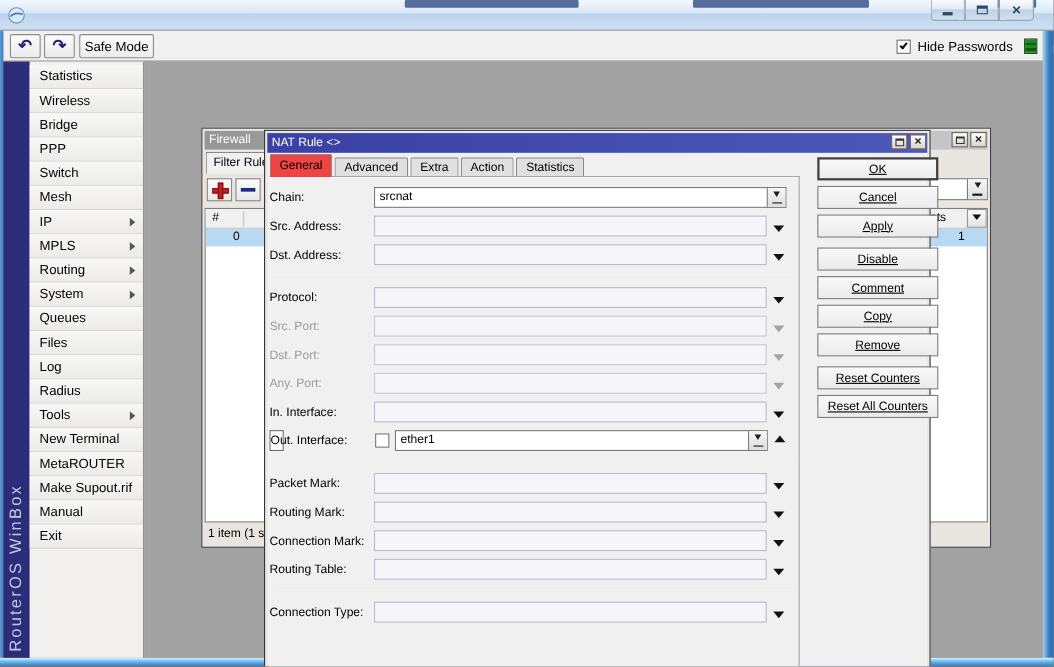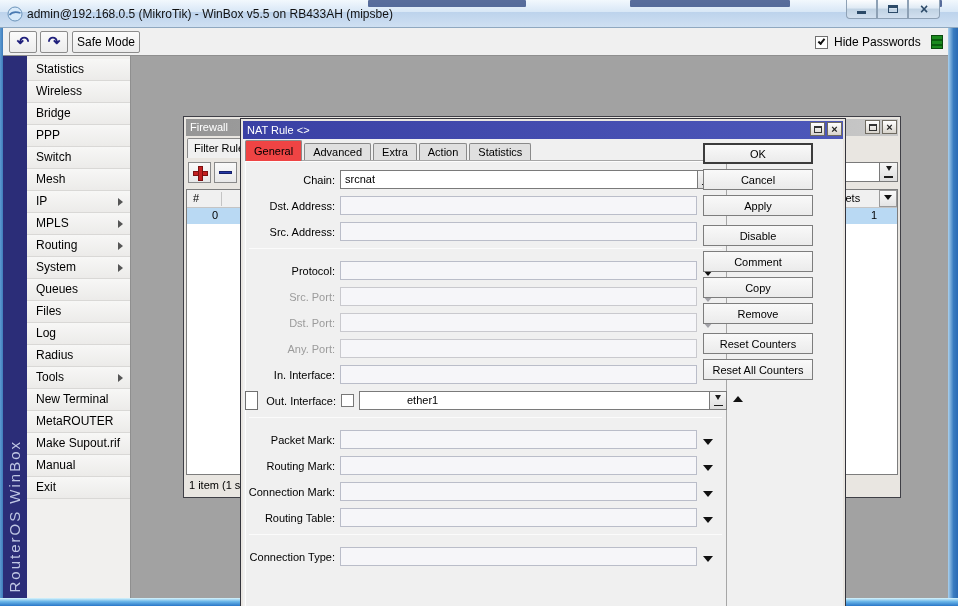--- a/index.html
+++ b/index.html
@@ -145,40 +145,40 @@
   }
   .tab.active { height:21px; line-height:20px; background:#ef4444; z-index:2; }
   .dlg-panel {
     position:absolute; left:2px; top:21px; width:482px; bottom:2px;
     border-top:1px solid #a6a6a6; border-right:1px solid #a6a6a6;
     box-shadow: 1px 0 0 #fdfdfd inset, 0 1px 0 #fdfdfd inset;
     padding-top:9px; background:#f0f0f0;
   }
   .frow { display:flex; align-items:center; height:19px; margin-bottom:7px; }
   .frow.t-separator { height:1px; background:#cdcdd2; border-bottom:1px solid #fbfbfb; margin:4px 4px 12px 4px; }
-  .flabel { width:90px; text-align:right; margin-right:5px; flex:none; white-space:nowrap; }
+  .flabel { width:90px; margin-right:5px; flex:none; white-space:nowrap; }
   .frow.disabled .flabel { color:#9b9b9b; }
   .fcheck { display:none; width:13px; height:13px; background:#fff; border:1px solid #777; margin-right:5px; flex:none; }
   .frow.checkbox .fcheck { display:inline-block; }
   .ffield { position:relative; height:19px; flex:none; display:flex; }
   .t-dropdown .ffield { width:357px; background:#f6f6f9; border:1px solid #babdc9; }
   .t-dropdown.disabled .ffield { border-color:#c9c9ce; }
   .t-combo .ffield { width:375px; background:#fff; border:1px solid #7a7a7a; }
-  .t-combo.checkbox .ffield { width:368px;padding-left:43px; }
+  .t-combo.checkbox .ffield { width:339px; }
   .fvalue { flex:1; padding:2px 4px; white-space:nowrap; overflow:hidden; }
   .combo-btn { display:none; width:17px; height:100%; border-left:1px solid #7a7a7a;
     background:linear-gradient(#f6f6f6,#dedede); flex:none;
     flex-direction:column; align-items:center; justify-content:center; }
   .t-combo .combo-btn { display:flex; }
   .farrow { display:none; margin-left:6px; width:0; height:0;
     border:5px solid transparent; border-top:6px solid #111; border-bottom:none; flex:none; margin-top:5px; }
   .t-dropdown .farrow { display:block; }
   .frow.disabled .farrow { border-top-color:#a2a2a8; }
   .frow.arrow-up .farrow { display:block; border-top:none; border-bottom:6px solid #111; margin-top:-4px; }
-  .dlg-buttons { position:absolute; left:460px; top:4px; width:112px; }
+  .dlg-buttons { position:absolute; left:500px; top:4px; width:112px;text-decoration:underline; }
   .dlg-btn {
     display:block; width:110px; height:21px; margin-bottom:5px;
     background:linear-gradient(#f9f9f9,#ebebeb); border:1px solid #7d7d7d;
     font-family:inherit; font-size:11px; color:#000; text-align:center; line-height:18px;
   }
   .dlg-btn.default { border:2px solid #3c3c3c; line-height:16px; }
   .dlg-btn.gap { margin-top:9px; }
 </style>
 </head>
 <body>
@@ -188,21 +188,20 @@
   <div class="titlebar">
     <div class="bgfrag f1"></div>
     <div class="bgfrag f2"></div>
     <div class="bgfrag f3"></div>
     <span class="appicon">
       <svg width="16" height="16" viewBox="0 0 16 16">
         <circle cx="8" cy="8" r="7" fill="#d8eafa" stroke="#6b93b9"></circle>
         <path d="M2.5 9 Q 6 4.5 13.5 7" fill="none" stroke="#4a7ab2" stroke-width="1.6"></path>
       </svg>
     </span>
-    <span class="title-text">admin@192.168.0.5 (MikroTik) - WinBox v5.5 on RB433AH (mipsbe)</span>
     <div class="win-controls">
       <div class="wbtn min">
           <span class="g-min"></span>
         </div>
       <div class="wbtn max">
           <span class="g-max"></span>
         </div>
       <div class="wbtn close">
           <span class="g-close">×</span>
         </div>
@@ -394,30 +393,30 @@
                 <span class="ffield">
                   <span class="fvalue">srcnat</span>
                   <span class="combo-btn">
                     <i class="cb-tri"></i>
                     <i class="cb-bar"></i>
                   </span>
                 </span>
 
               </div>
               <div class="frow t-dropdown">
+                <span class="flabel">Src. Address:</span>
+
+                <span class="ffield">
+                  <span class="fvalue"></span>
+
+                </span>
+                <span class="farrow"></span>
+              </div>
+              <div class="frow t-dropdown">
                 <span class="flabel">Dst. Address:</span>
-
-                <span class="ffield">
-                  <span class="fvalue"></span>
-
-                </span>
-                <span class="farrow"></span>
-              </div>
-              <div class="frow t-dropdown">
-                <span class="flabel">Src. Address:</span>
 
                 <span class="ffield">
                   <span class="fvalue"></span>
 
                 </span>
                 <span class="farrow"></span>
               </div>
               <div class="frow t-separator">
                 
                 

